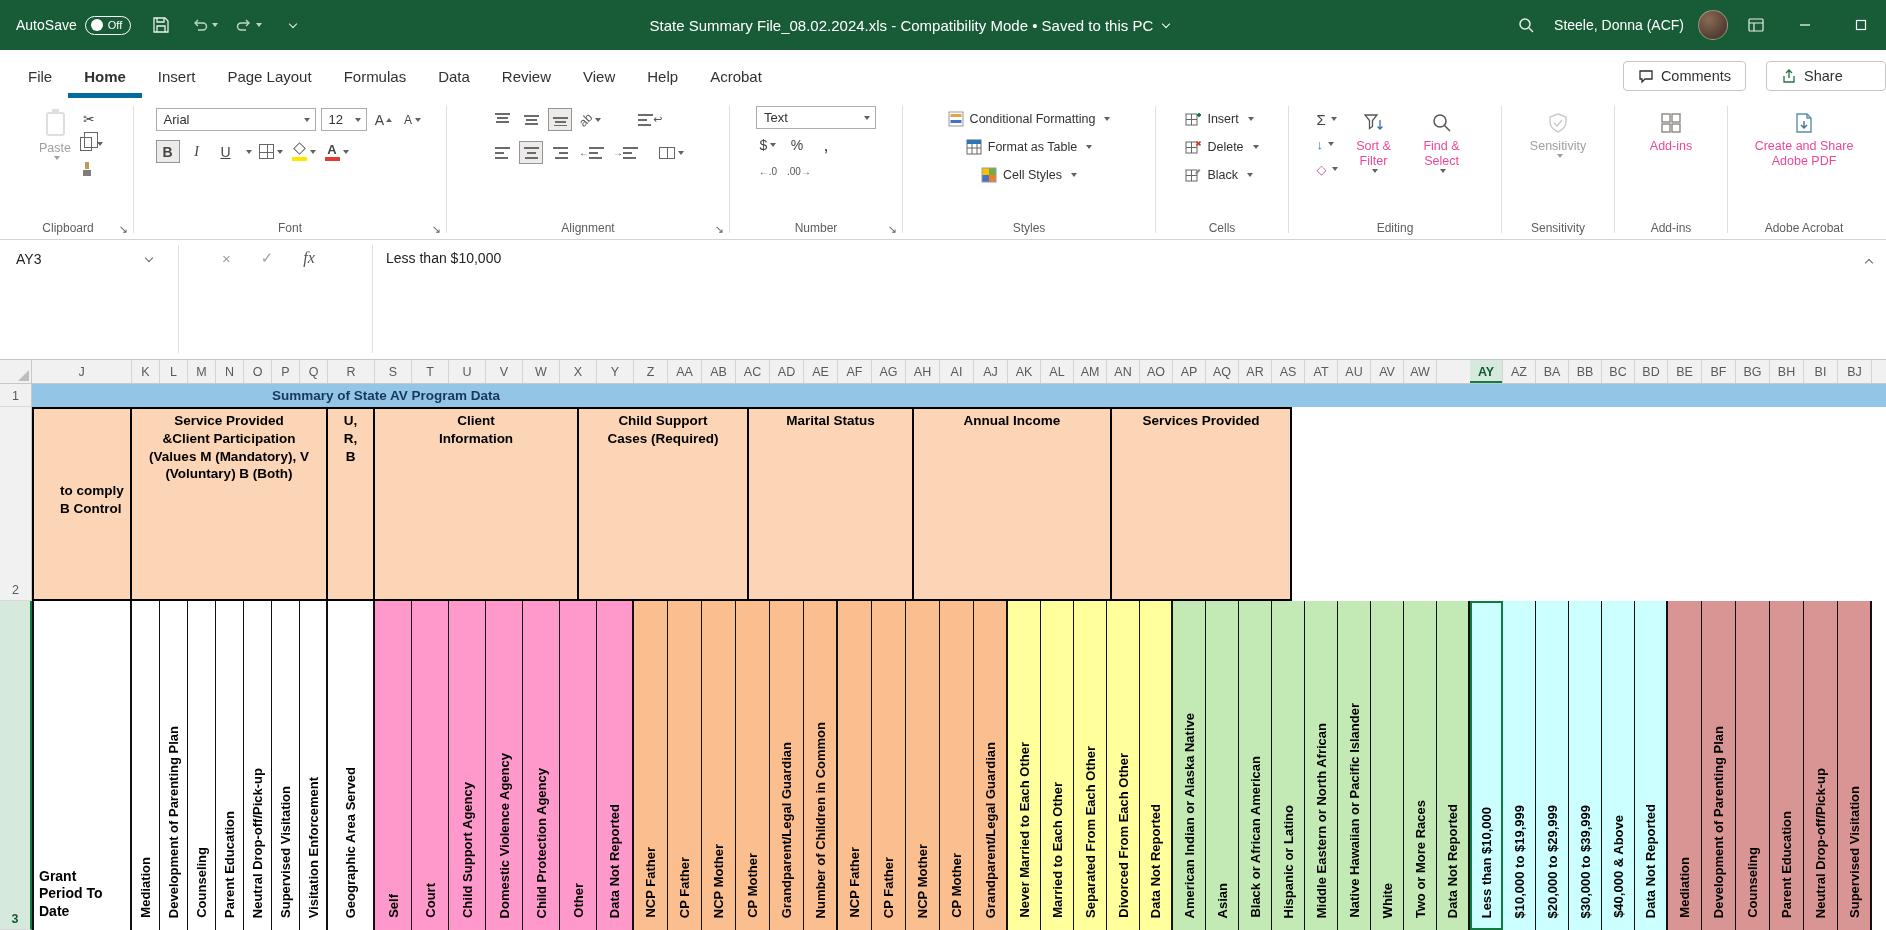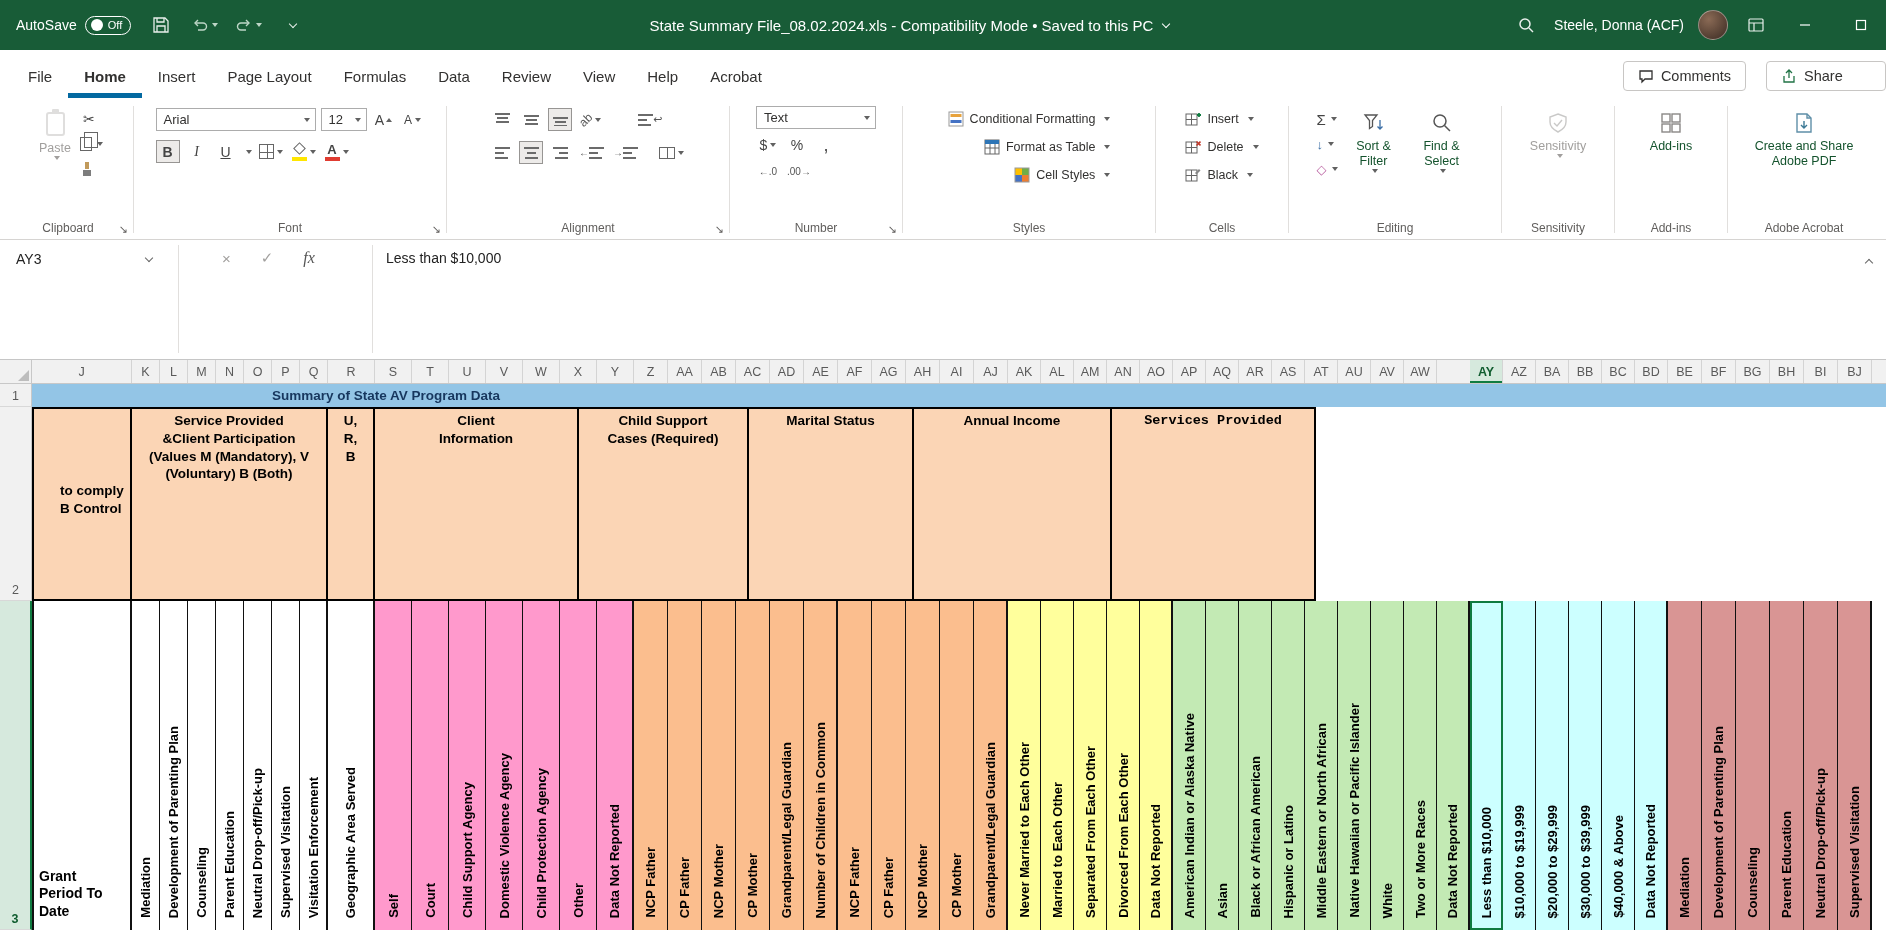--- a/index.html
+++ b/index.html
@@ -29,21 +29,21 @@
   .mb-right{margin-left:auto;display:flex;align-items:center;gap:20px;padding-bottom:7px}
   .btn-outline{display:flex;align-items:center;gap:7px;border:1px solid #C8C6C4;border-radius:4px;padding:6px 14px;font-size:14.5px;color:#323130;background:#fff;white-space:nowrap}
   .btn-share{width:120px;flex:0 0 120px}
 
   
   .ribbon{height:142px;flex:0 0 142px;background:#fff;border-bottom:1px solid #D6D4D2;display:flex;align-items:stretch;padding:4px 0 0 4px}
   .rdiv{width:1px;background:#E1DFDD;margin:4px 1px 6px}
   .rgroup{position:relative;flex:0 0 auto;padding:4px 4px 24px;display:flex;justify-content:center}
   .glabel{position:absolute;bottom:4px;left:0;right:0;text-align:center;font-size:12px;color:#605E5C;white-space:nowrap}
   .launcher{position:absolute;bottom:4px;right:4px;font-size:11px;color:#605E5C;line-height:1}
-  .bigbtn{display:flex;flex-direction:column;align-items:center;justify-content:flex-start;gap:5px;padding:6px 6px 2px;font-size:12.5px;color:#14532d;text-align:center;line-height:1.18}
+  .bigbtn{display:flex;flex-direction:column;align-items:center;justify-content:flex-start;gap:5px;padding:6px 6px 2px;font-size:12.5px;color:#ec4899;text-align:center;line-height:1.18}
   .bigbtn .biglbl{display:flex;flex-direction:column;align-items:center}
   .dis{color:#A19F9D}
   .dis svg, .dis .csico{opacity:.45}
   .dd{display:inline-block;width:0;height:0;border-left:3.5px solid transparent;border-right:3.5px solid transparent;border-top:4px solid #616161;margin-left:3px;vertical-align:middle}
   .ddup{display:inline-block;width:0;height:0;border-left:3.5px solid transparent;border-right:3.5px solid transparent;border-bottom:4px solid #616161;margin-left:2px;vertical-align:middle}
   .dis .dd{border-top-color:#A19F9D}
   .sq{min-width:24px;height:23px;display:inline-flex;align-items:center;justify-content:center;color:#444;font-size:14px;padding:0 2px}
   .frow{display:flex;align-items:center;gap:5px;height:27px}
   .fcol{display:flex;flex-direction:column;gap:2px}
   .combo{border:1px solid #ACACAC;background:#fff;height:23px;display:flex;align-items:center;justify-content:space-between;padding:0 5px 0 7px;font-size:13px;color:#323130}
@@ -374,21 +374,21 @@
           <span class="sq dec">←.0</span>
           <span class="sq dec">.00→</span>
         </div>
       </div>
       <span class="glabel">Number</span>
       <span class="launcher">↘</span>
     </div>
     <div class="rdiv"></div>
 
     <div class="rgroup" style="width:250px">
-      <div class="fcol" style="gap:3px;align-items:flex-end">
+      <div class="fcol" style="gap:3px;align-items:center">
         <div class="rowbtn">
           <svg width="16" height="16" viewBox="0 0 16 16">
               <rect x="1" y="1" width="14" height="14" fill="#fff" stroke="#999"></rect>
               <rect x="2.5" y="3" width="11" height="3" fill="#E8A33D"></rect>
               <rect x="2.5" y="9" width="11" height="3" fill="#4472C4"></rect>
             </svg>
           <span>Conditional Formatting</span>
             <span class="dd"></span>
         </div>
         <div class="rowbtn">
@@ -742,21 +742,21 @@
         </div>
           <div class="g2cell tw118" style="width: 170px;">
           <span class="g2label">Child Support Cases (Required)</span>
         </div>
           <div class="g2cell" style="width: 165px;">
           <span class="g2label">Marital Status</span>
         </div>
           <div class="g2cell" style="width: 198px;">
           <span class="g2label">Annual Income</span>
         </div>
-          <div class="g2cell" style="width: 204px; font-family: Liberation Mono, monospace;">
+          <div class="g2cell" style="width: 180px;">
           <span class="g2label">Services Provided</span>
         </div>
       </div>
     </div>
 
     <div class="grow r3">
       <div class="gut sel">3</div>
       <div class="cells3">
         <div class="r3cell c-white ge horiz" style="width: 100px;">
           <span class="vtext">Grant Period To Date</span>

